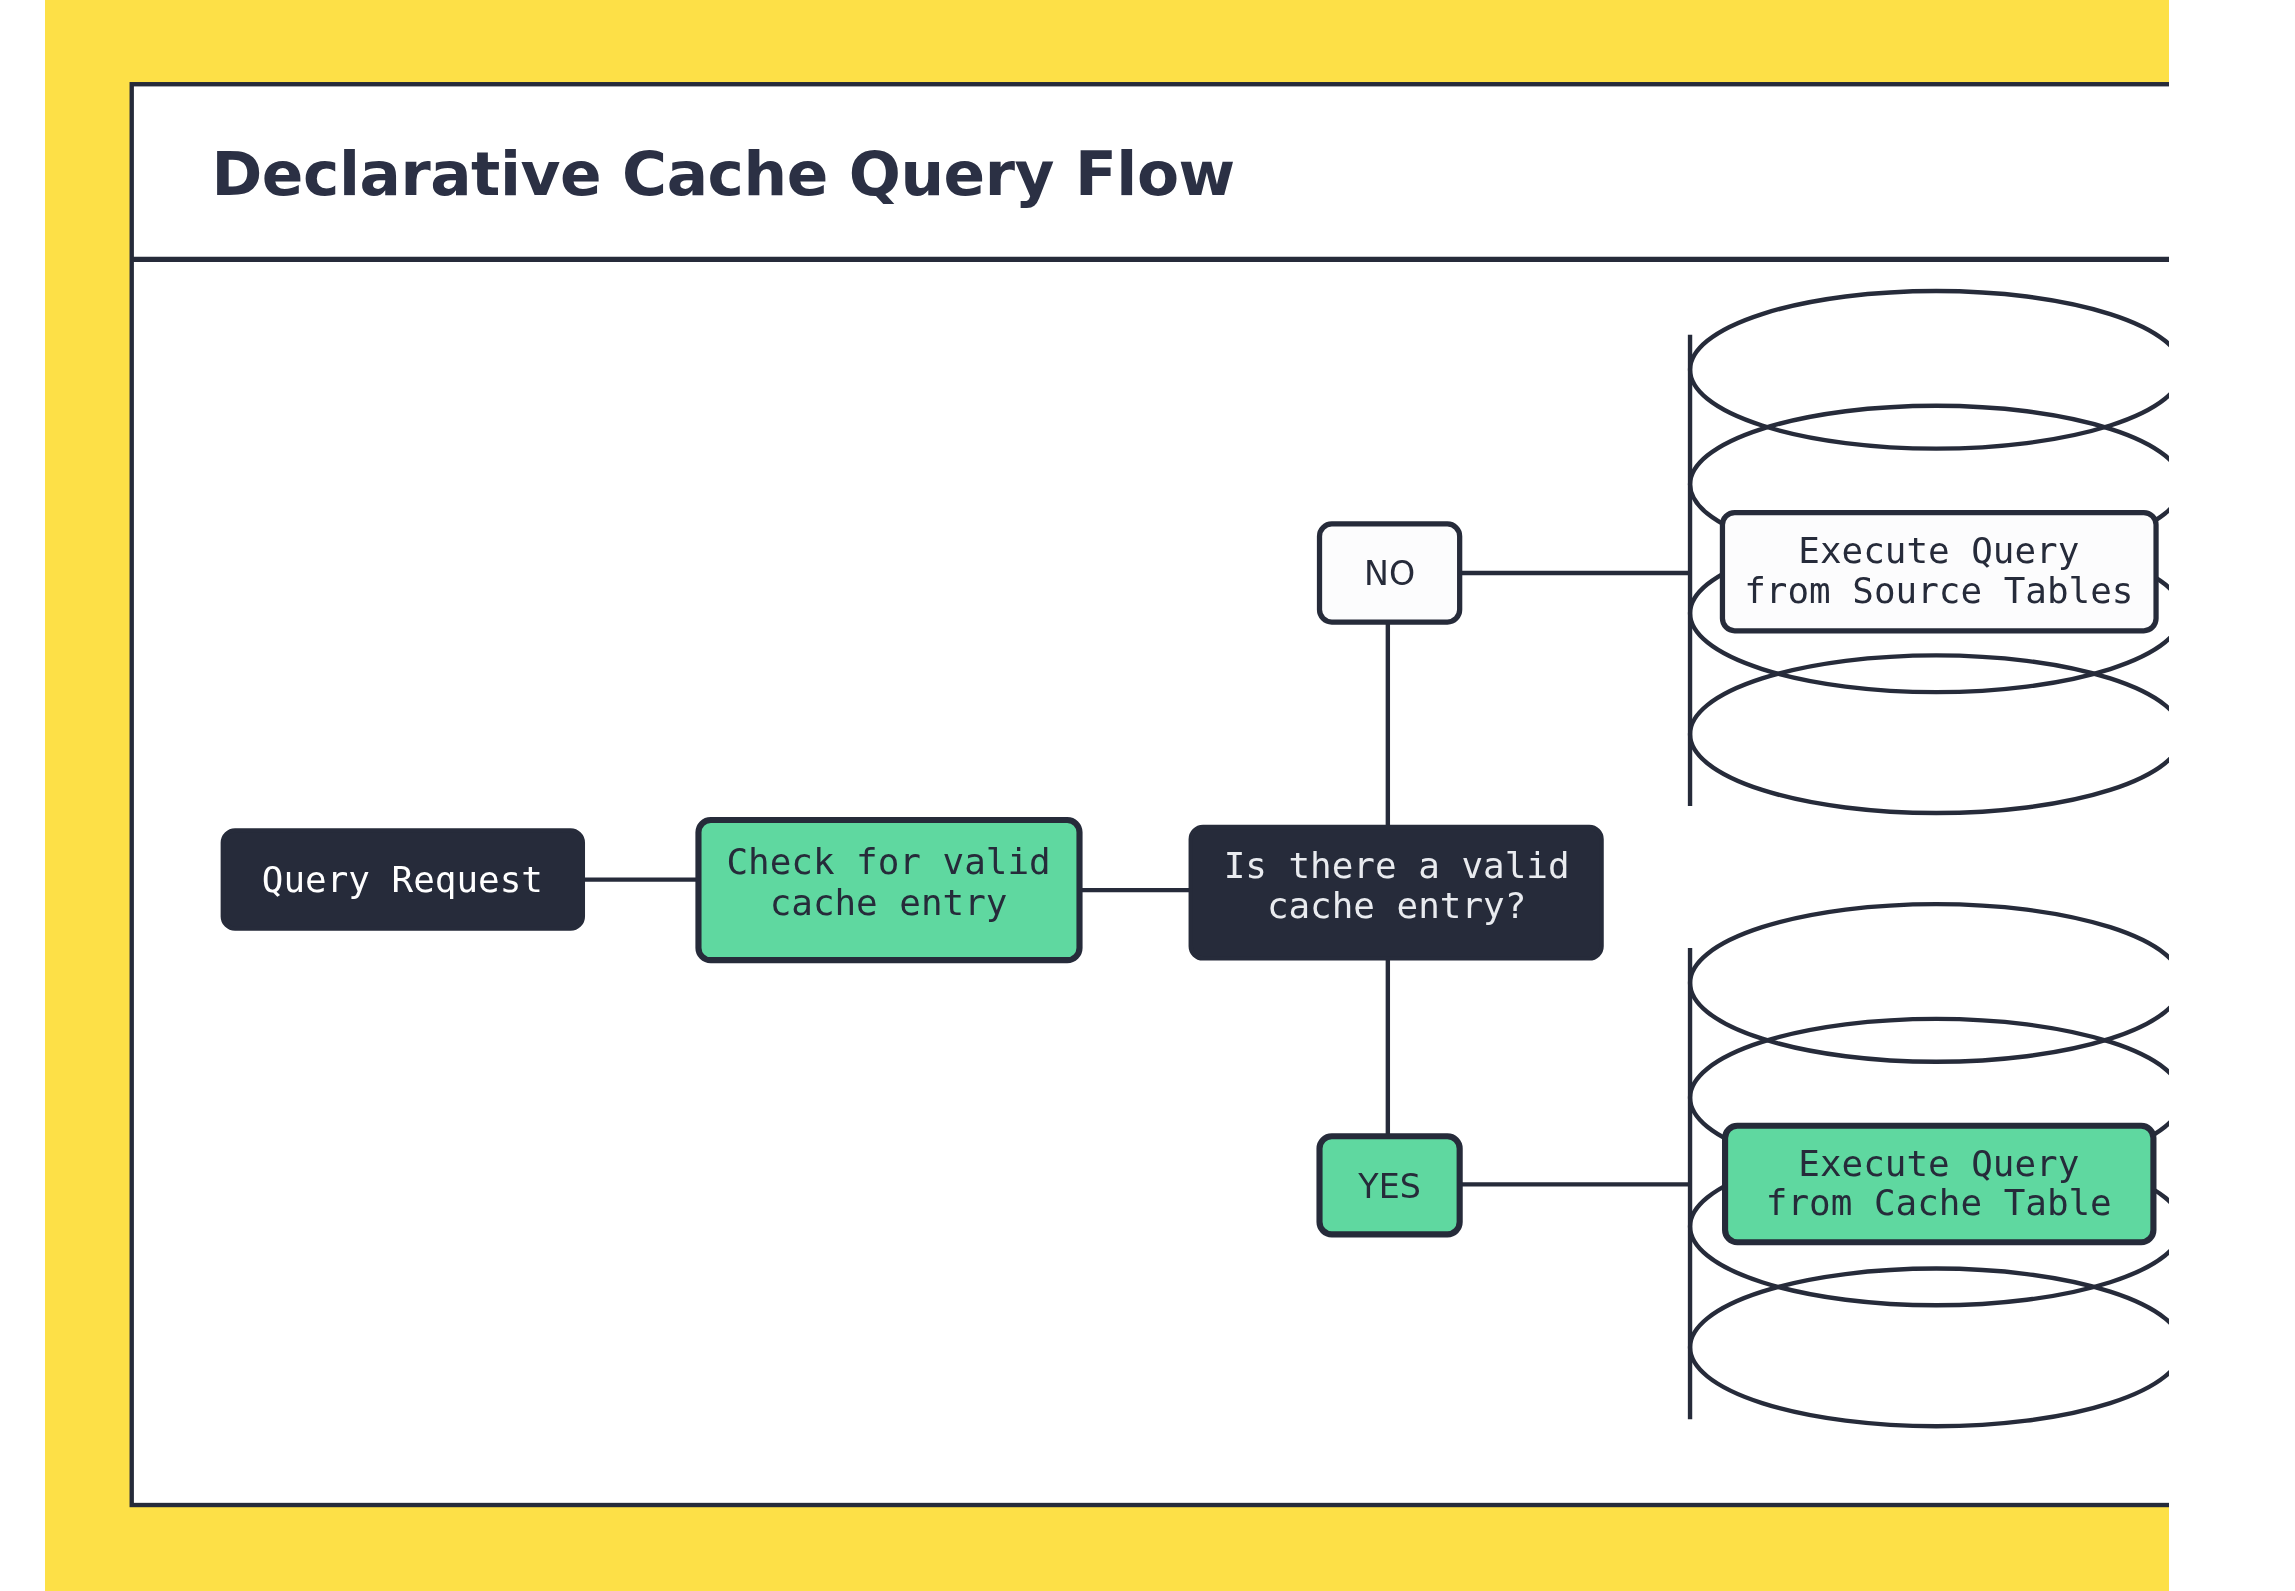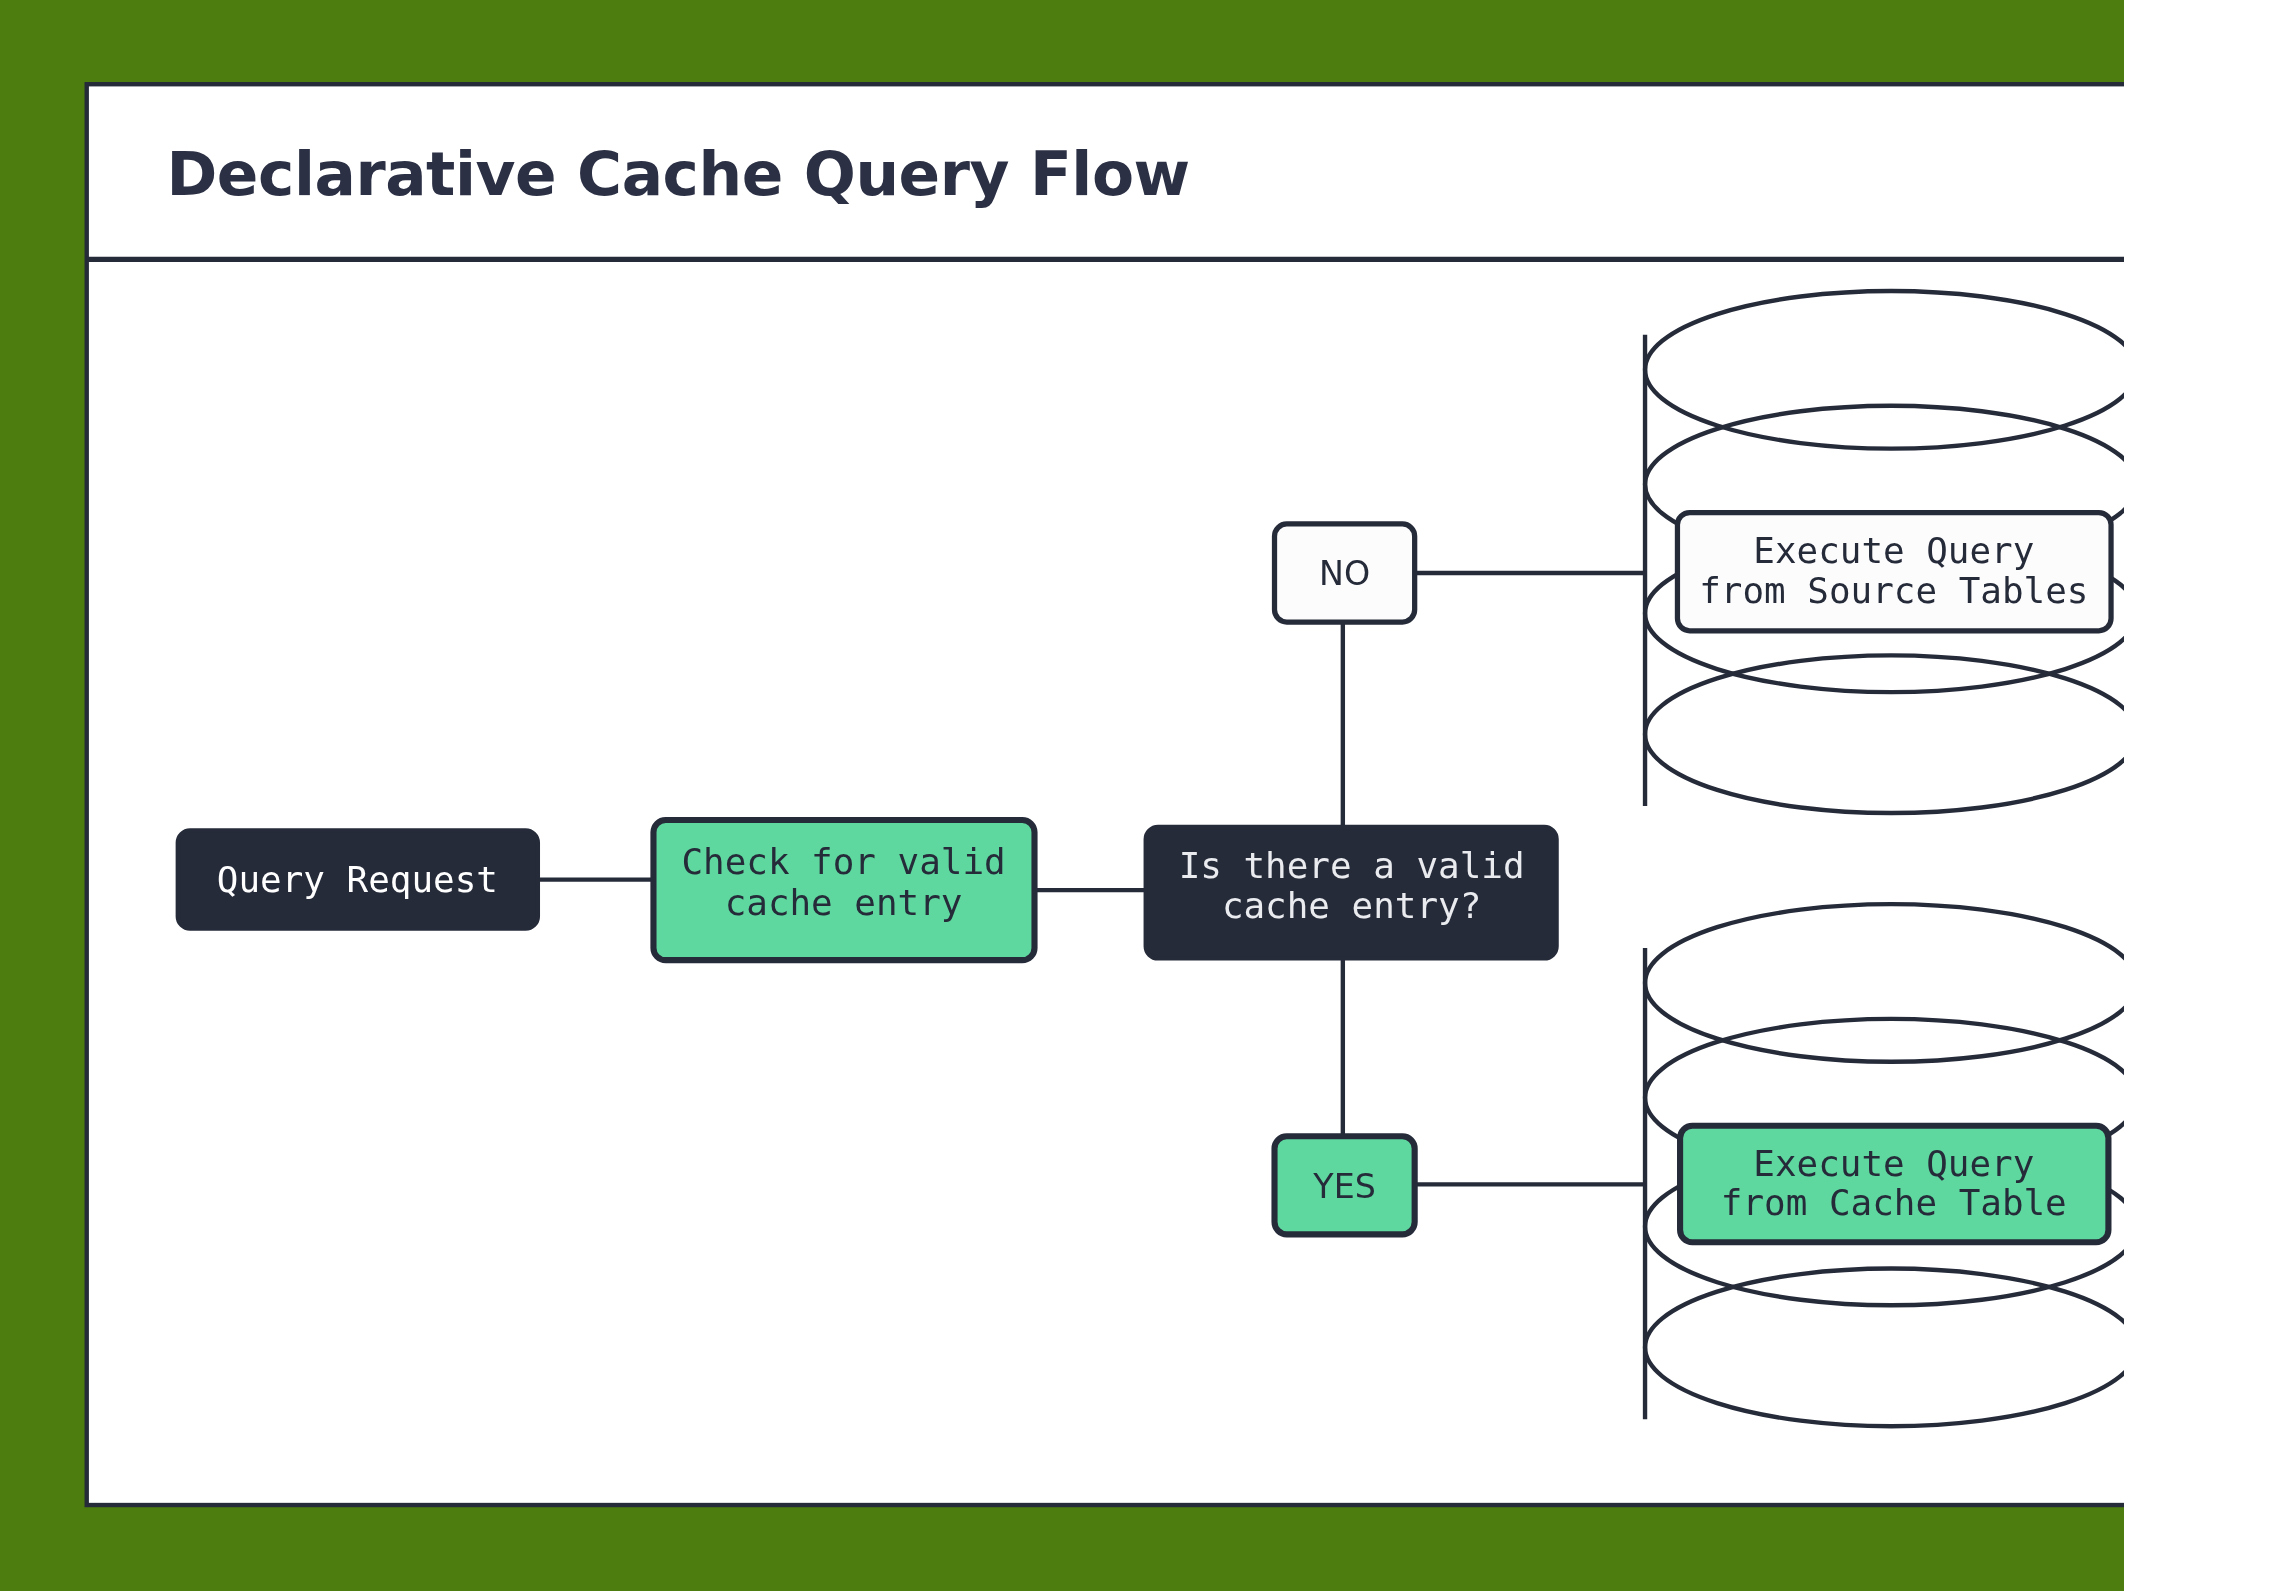--- a/index.html
+++ b/index.html
@@ -1,17 +1,17 @@
 <!DOCTYPE html>
 <html style="font-size:14px"><head>
 <meta charset="utf-8">
 <style>
   html,body{margin:0;padding:0;background:#ffffff;}
   body{width:2295px;height:1591px;font-family:"Liberation Sans",sans-serif;}
-  #stage{position:relative;width:2124px;height:1591px;overflow:hidden;background:#4d7c0f;}
+  #stage{position:relative;width:2124px;height:1591px;overflow:hidden;background:#fde047;margin-left:45px;}
   svg{display:block;}
   .frame-rect{fill:#ffffff;stroke:#262B3A;stroke-width:5;}
   .divider{stroke:#262B3A;stroke-width:6;}
   .title-text{font-family:"DejaVu Sans","Liberation Sans",sans-serif;font-weight:bold;font-size:70px;fill:#2B3044;letter-spacing:-0.5px;}
   .edge{stroke:#262B3A;stroke-width:5;fill:none;stroke-linecap:butt;}
   .cyl{fill:none;stroke:#262B3A;stroke-width:5;}
   .cyl-side{fill:#ffffff;stroke:none;}
   .node-dark{fill:#262B3A;stroke:#262B3A;stroke-width:5;}
   .node-green{fill:#5FD8A0;stroke:#262B3A;stroke-width:7;}
   .node-white{fill:#FCFCFD;stroke:#262B3A;stroke-width:6;}

